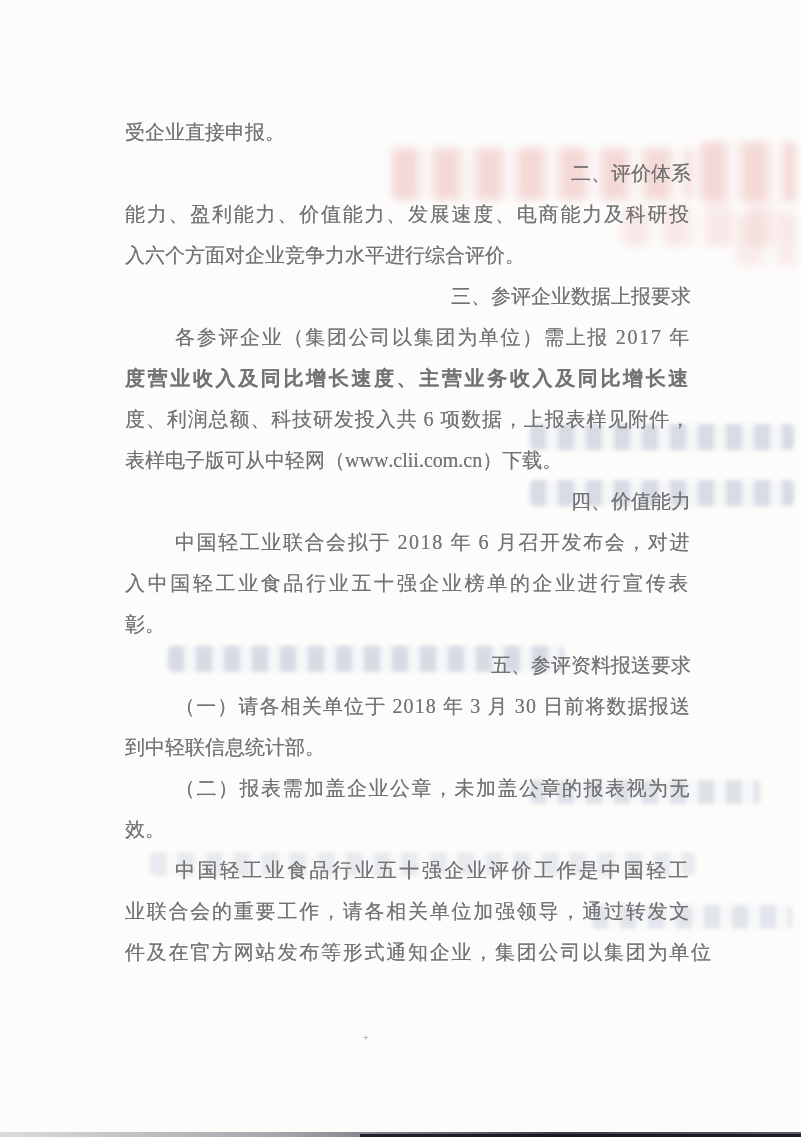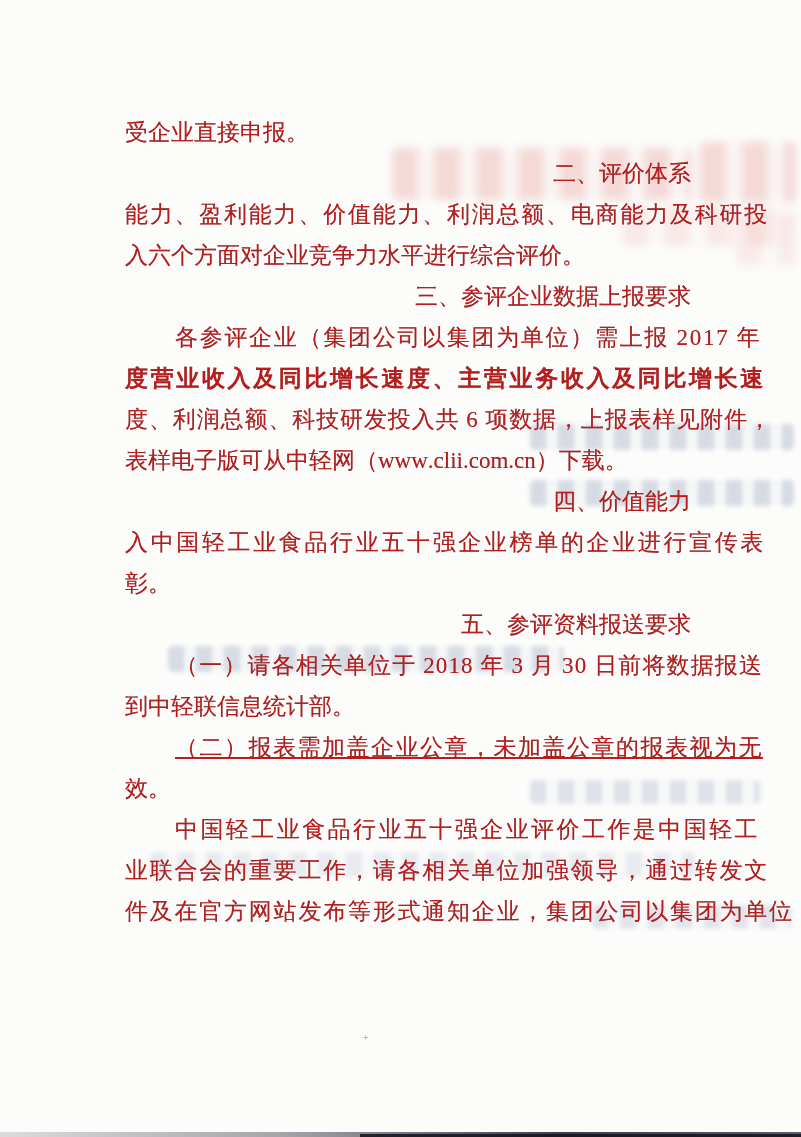--- a/index.html
+++ b/index.html
@@ -19,22 +19,22 @@
   .doc {
     position: absolute;
     left: 125px;
     top: 112px;
     width: 566px;
     z-index: 3;
   }
   .line {
     height: 41px;
     line-height: 41px;
-    font-size: 23px;
-    color: #b91c1c;
+    font-size: 20px;
+    color: #737373;
     white-space: nowrap;
     text-shadow: 0 0 0.5px rgba(70,70,75,0.55);
   }
   .line.indent { padding-left: 50px; text-align: right; }
   .line-text { display: inline-block; }
 
   
   .ghost {
     position: absolute;
     z-index: 1;
@@ -105,34 +105,35 @@
   <div class="ghost gray ghost-g1"></div>
   <div class="ghost gray ghost-g2"></div>
   <div class="ghost gray ghost-g3"></div>
   <div class="ghost gray ghost-g4"></div>
   <div class="ghost gray ghost-g5"></div>
   <div class="ghost gray ghost-g6"></div>
 
   <div class="doc">
       <div class="line"><span class="line-text">受企业直接申报。</span></div>
       <div class="line indent"><span class="line-text">二、评价体系</span></div>
-      <div class="line"><span class="line-text" style="letter-spacing: 1.76923px;">能力、盈利能力、价值能力、利润总额、电商能力及科研投</span></div>
+      <div class="line"><span class="line-text" style="letter-spacing: 1.76923px;">能力、盈利能力、价值能力、发展速度、电商能力及科研投</span></div>
       <div class="line"><span class="line-text">入六个方面对企业竞争力水平进行综合评价。</span></div>
       <div class="line indent"><span class="line-text">三、参评企业数据上报要求</span></div>
       <div class="line indent"><span class="line-text" style="letter-spacing: 1.7037px;">各参评企业（集团公司以集团为单位）需上报 2017 年</span></div>
       <div class="line"><span class="line-text" style="letter-spacing: 2.64px; font-weight: bold;">度营业收入及同比增长速度、主营业务收入及同比增长速</span></div>
       <div class="line"><span class="line-text" style="letter-spacing: 0.896552px;">度、利润总额、科技研发投入共 6 项数据，上报表样见附件，</span></div>
       <div class="line"><span class="line-text">表样电子版可从中轻网（www.clii.com.cn）下载。</span></div>
       <div class="line indent"><span class="line-text">四、价值能力</span></div>
+      <div class="line indent"><span class="line-text" style="letter-spacing: 1.58621px;">中国轻工业联合会拟于 2018 年 6 月召开发布会，对进</span></div>
       <div class="line"><span class="line-text" style="letter-spacing: 2.64px; font-family: Liberation Mono, monospace;">入中国轻工业食品行业五十强企业榜单的企业进行宣传表</span></div>
       <div class="line"><span class="line-text">彰。</span></div>
       <div class="line indent"><span class="line-text">五、参评资料报送要求</span></div>
       <div class="line indent"><span class="line-text" style="letter-spacing: 1.125px;">（一）请各相关单位于 2018 年 3 月 30 日前将数据报送</span></div>
       <div class="line"><span class="line-text">到中轻联信息统计部。</span></div>
-      <div class="line indent"><span class="line-text" style="letter-spacing: 1.5px; text-decoration: underline;">（二）报表需加盖企业公章，未加盖公章的报表视为无</span></div>
+      <div class="line indent"><span class="line-text" style="letter-spacing: 1.5px;">（二）报表需加盖企业公章，未加盖公章的报表视为无</span></div>
       <div class="line"><span class="line-text">效。</span></div>
       <div class="line indent"><span class="line-text" style="letter-spacing: 2.43478px;">中国轻工业食品行业五十强企业评价工作是中国轻工</span></div>
       <div class="line"><span class="line-text" style="letter-spacing: 1.76923px;">业联合会的重要工作，请各相关单位加强领导，通过转发文</span></div>
       <div class="line"><span class="line-text" style="letter-spacing: 1.76923px;">件及在官方网站发布等形式通知企业，集团公司以集团为单位</span></div>
     </div>
 
   <div class="scan-speck">+</div>
 
   <div class="scan-edge-bottom"></div>
   <div class="scan-edge-bottom-dark"></div>

